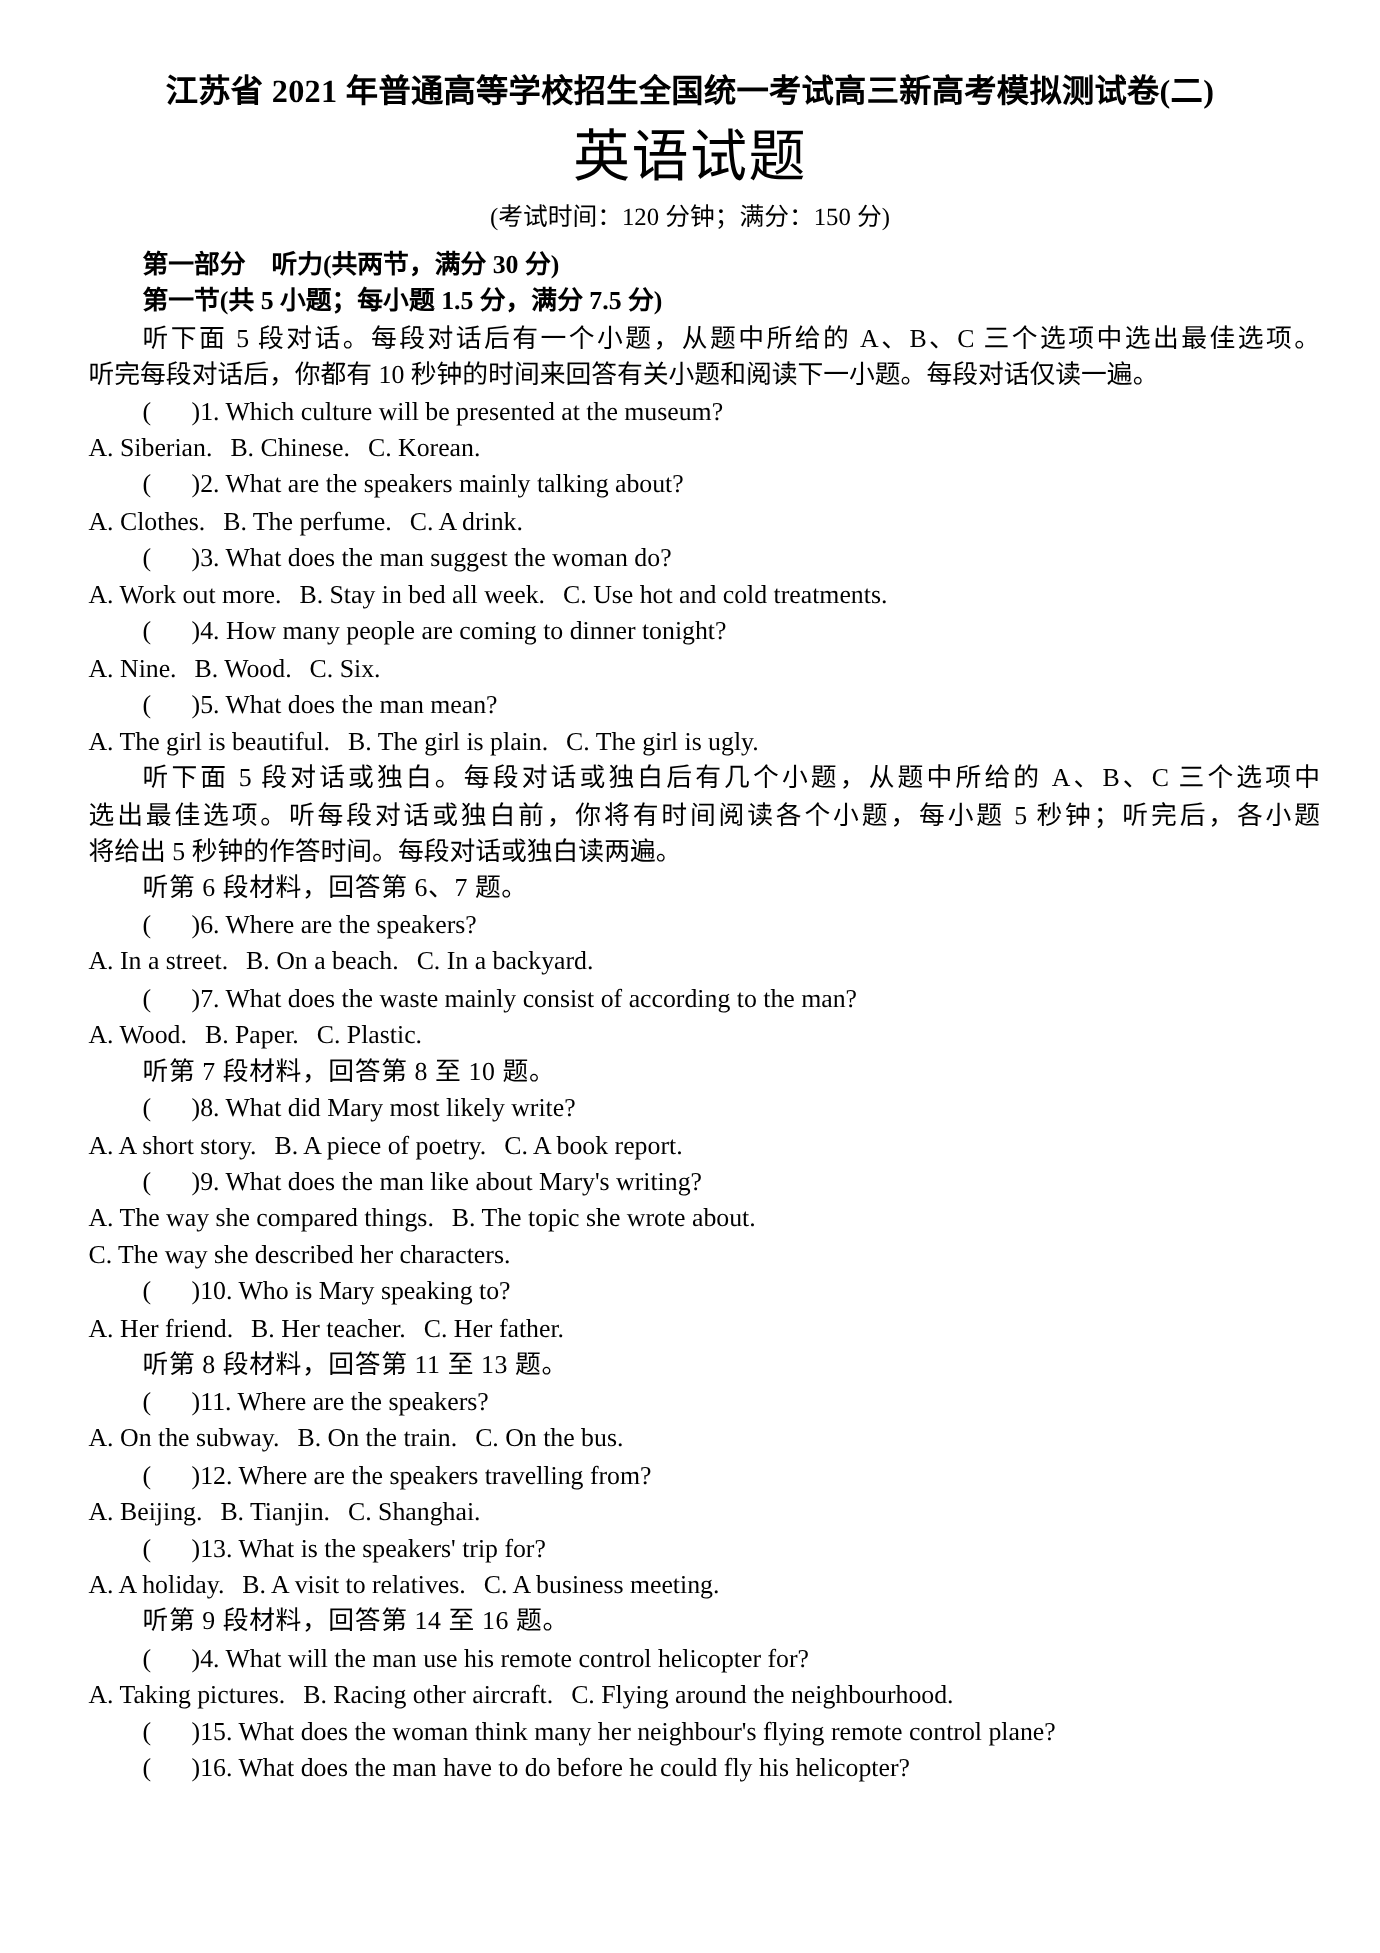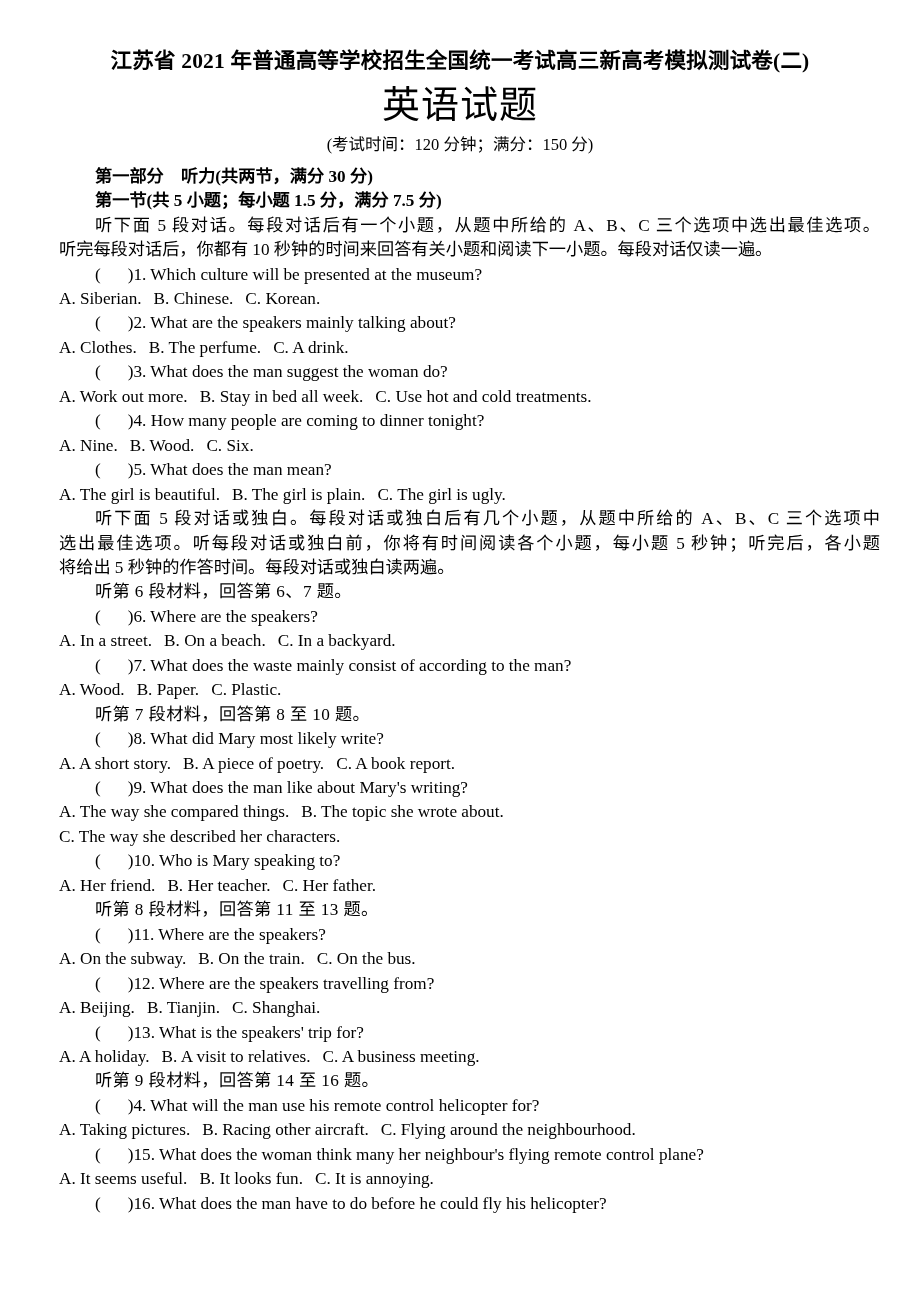--- a/index.html
+++ b/index.html
@@ -187,18 +187,17 @@
 
     <p class="line q-line"><span class="q-paren">(<span class="q-gap"></span>)</span><span>13</span>. <span>What is the speakers' trip for?</span></p>
     <p class="line opt-line"><span class="opt">A. A holiday.</span><span class="opt-sep"></span><span class="opt">B. A visit to relatives.</span><span class="opt-sep"></span><span class="opt">C. A business meeting.</span></p>
 
     <p class="line cjk-indent">听第 9 段材料，回答第 14 至 16 题。</p>
 
     <p class="line q-line"><span class="q-paren">(<span class="q-gap"></span>)</span><span>4</span>. <span>What will the man use his remote control helicopter for?</span></p>
     <p class="line opt-line"><span class="opt">A. Taking pictures.</span><span class="opt-sep"></span><span class="opt">B. Racing other aircraft.</span><span class="opt-sep"></span><span class="opt">C. Flying around the neighbourhood.</span></p>
 
     <p class="line q-line"><span class="q-paren">(<span class="q-gap"></span>)</span><span>15</span>. <span>What does the woman think many her neighbour's flying remote control plane?</span></p>
-    <p class="line opt-line"><span class="opt">A. It seems useful.</span><span class="opt-sep"></span><span class="opt">B. It looks fun.</span><span class="opt-sep"></span><span class="opt">C. It is annoying.</span></p>
 
     <p class="line q-line"><span class="q-paren">(<span class="q-gap"></span>)</span><span>16</span>. <span>What does the man have to do before he could fly his helicopter?</span></p>
 
   </div>
 </div>
 
 </body></html>

